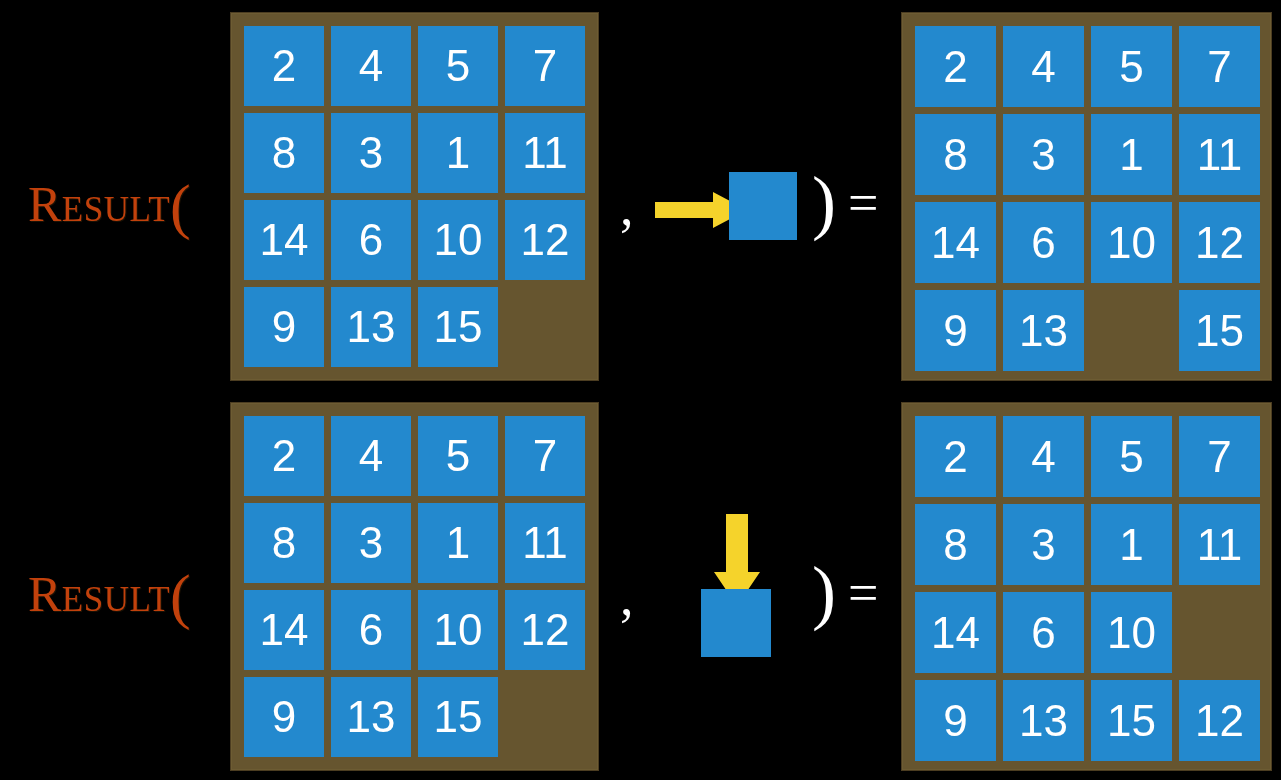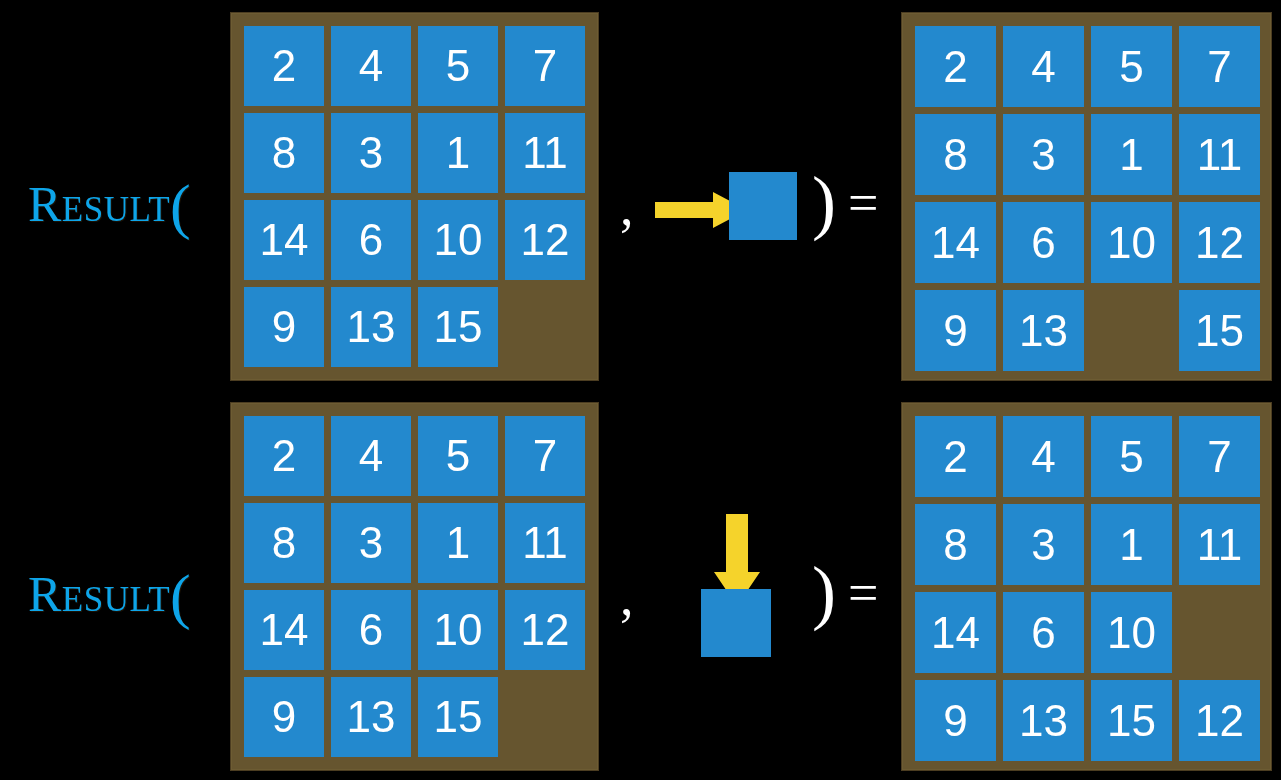--- a/index.html
+++ b/index.html
@@ -16,21 +16,21 @@
   .stage {
     position: relative;
     width: 1281px;
     height: 780px;
     background: #000000;
   }
 
   
   .result-label {
     position: absolute;
-    color: #0ea5e9;
+    color: #c2410c;
     font-family: "Liberation Serif", serif;
     font-variant: small-caps;
     font-size: 50px;
     line-height: 1;
     letter-spacing: 0.5px;
     white-space: nowrap;
     text-shadow: 1px 1px 0 rgba(60,40,10,0.45);
   }
   .result-label .paren {
     font-variant: normal;

